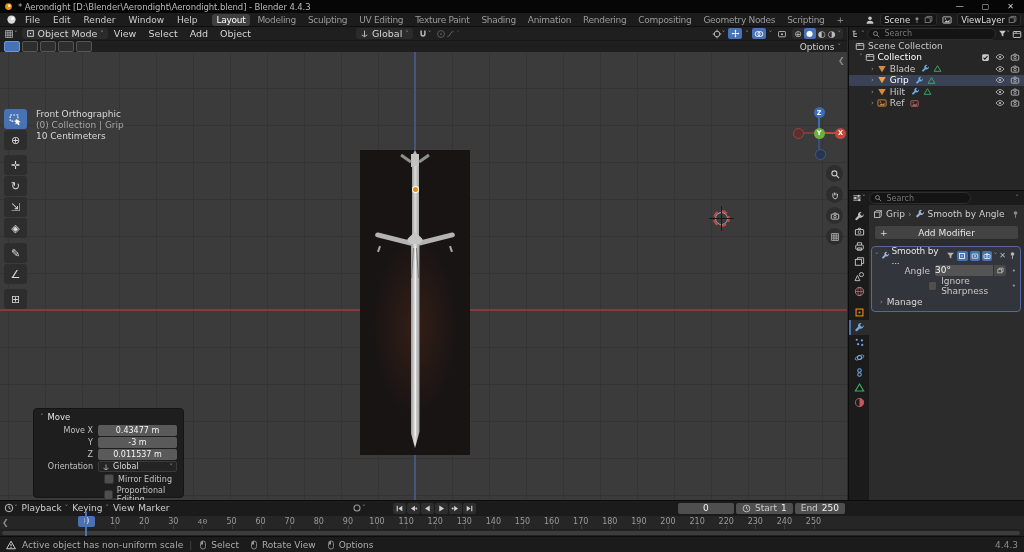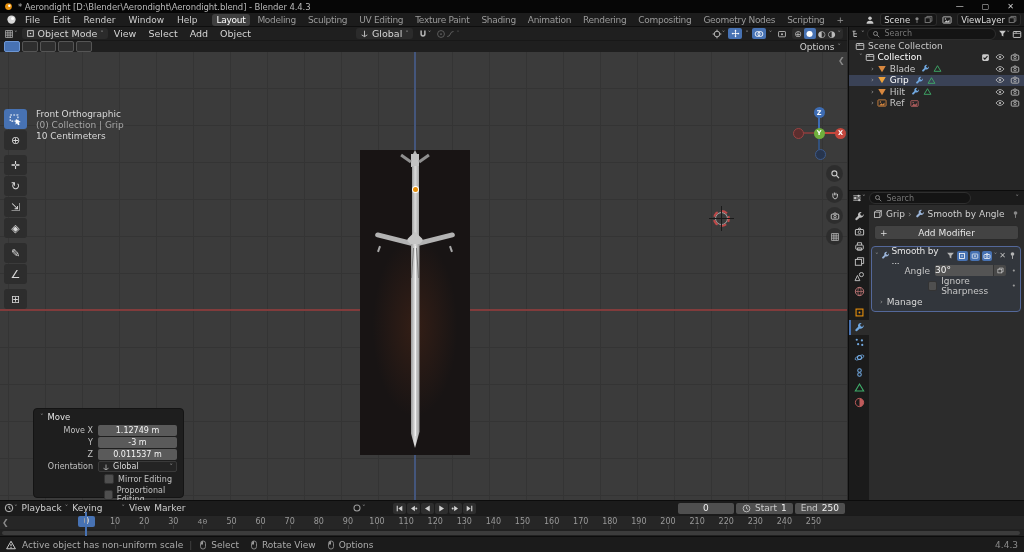--- a/index.html
+++ b/index.html
@@ -452,21 +452,21 @@
     <span class="abs" style="left:838px;top:4px;color:#8a8a8a;font-size:8px">❮</span>
 
     <div id="move-panel" class="abs">
       <div class="hdr">
         <span class="chev">˅</span>
         <span>Move</span>
       </div>
       <div id="mp-rows">
           <div class="mp-row">
             <div class="mp-label">Move X</div>
-            <div class="mp-field">1.12749 m</div>
+            <div class="mp-field">0.43477 m</div>
           </div>
           <div class="mp-row">
             <div class="mp-label">Y</div>
             <div class="mp-field">-3 m</div>
           </div>
           <div class="mp-row">
             <div class="mp-label">Z</div>
             <div class="mp-field">0.011537 m</div>
           </div>
         </div>
@@ -920,21 +920,21 @@
             <svg width="10" height="10" viewBox="0 0 16 16">
               <circle cx="8" cy="8" r="6" fill="none" stroke="#c8c8c8" stroke-width="1.5"></circle>
               <path d="M8 4.5V8l2.6 1.6" fill="none" stroke="#c8c8c8" stroke-width="1.5"></path>
             </svg>
             <span class="chev">˅</span>
           </span>
           <span class="row" style="gap: 3px;">
             <span>Playback</span>
             <span class="chev">˅</span>
           </span>
-          <span class="row" style="gap: 19px;">
+          <span class="row" style="gap: 3px;">
             <span>Keying</span>
             <span class="chev">˅</span>
           </span>
           <span>View</span>
           <span>Marker</span>
         </div>
       <span class="row" style="position:absolute;left:352px">
         <span>
             <svg width="10" height="10" viewBox="0 0 16 16">
               <circle cx="8" cy="8" r="4.8" fill="none" stroke="#9a9a9a" stroke-width="1.7"></circle>

